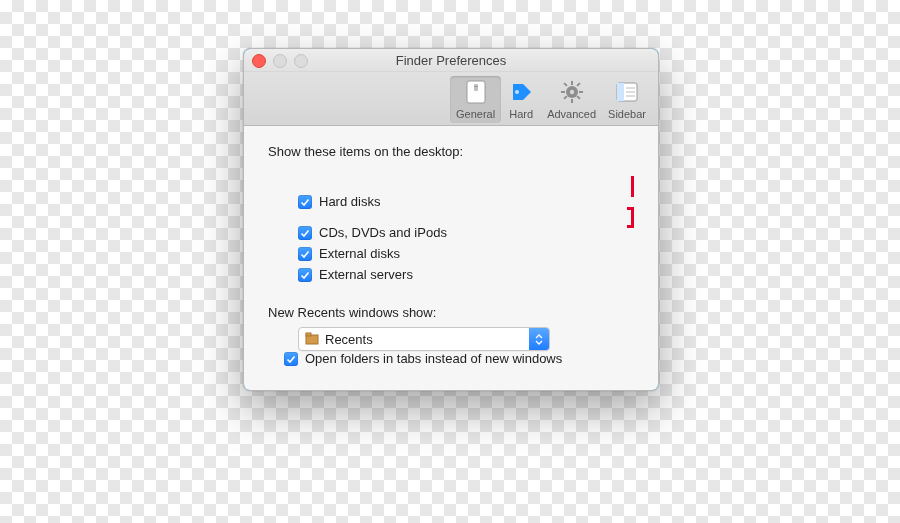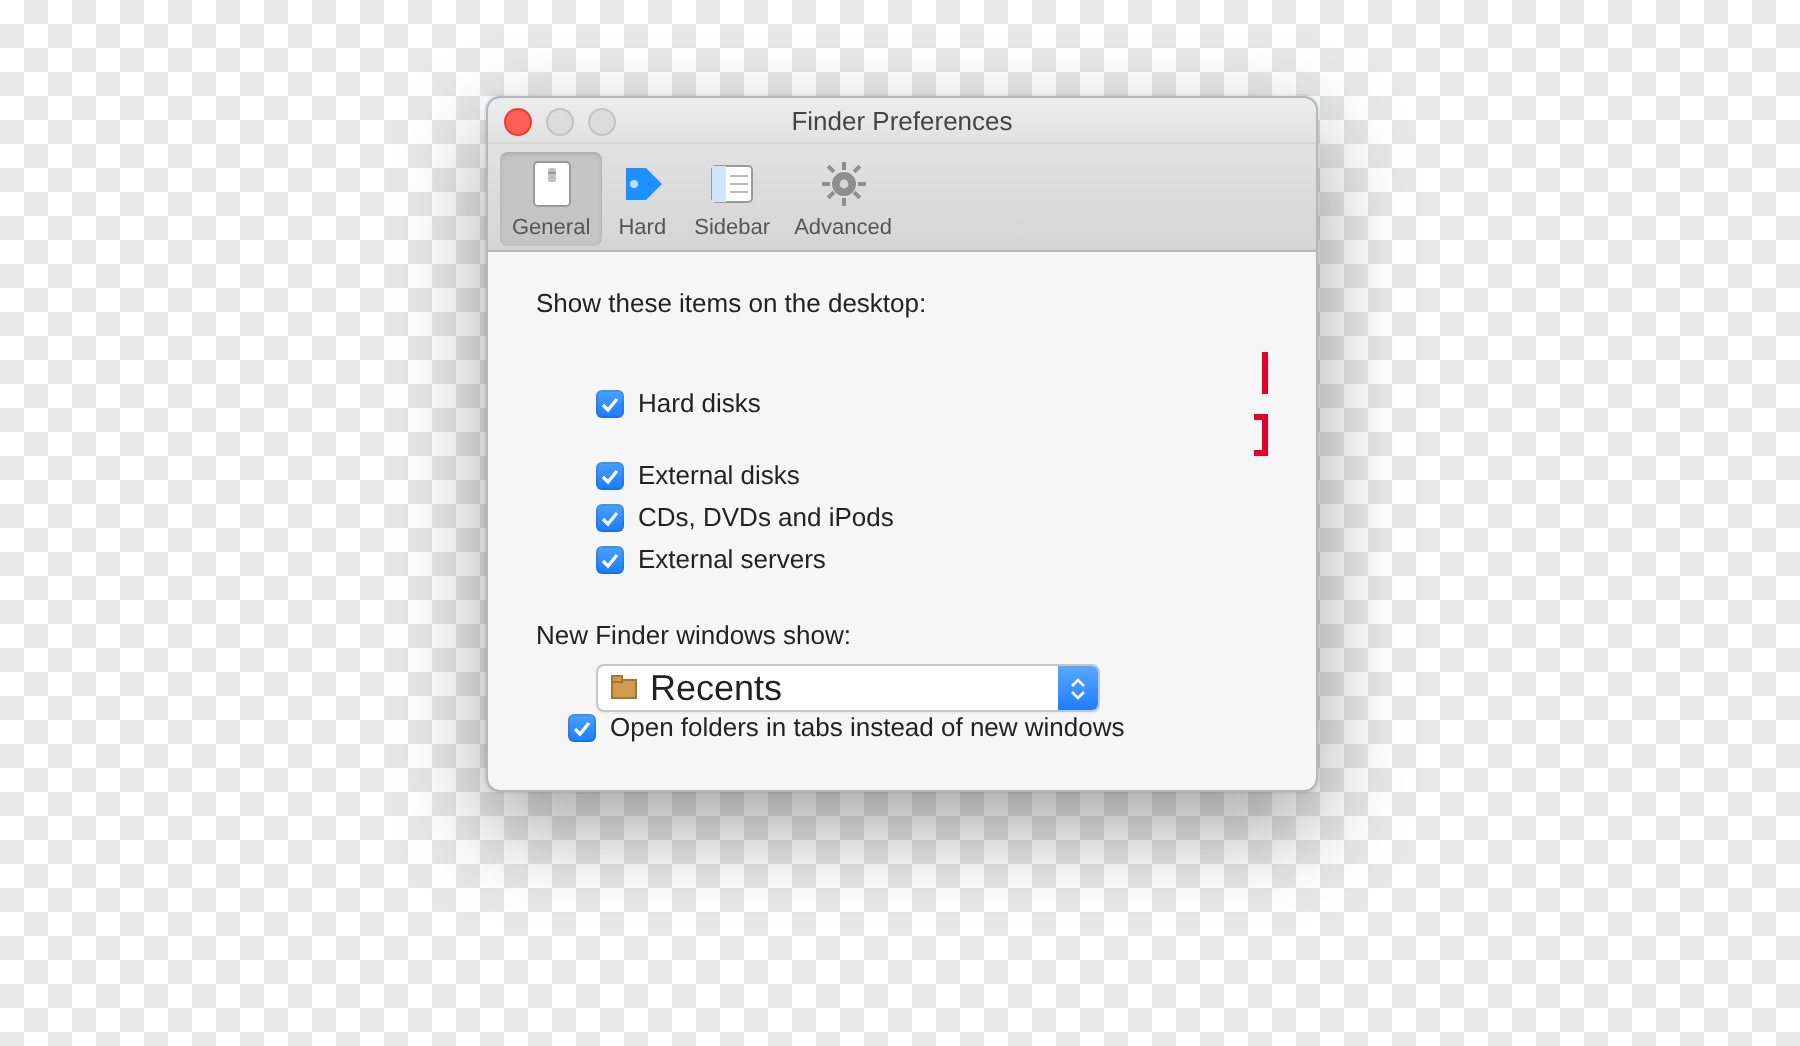--- a/index.html
+++ b/index.html
@@ -26,20 +26,21 @@
   .traffic{position:absolute;left:8px;top:5px;display:flex;gap:7px;}
   .tl{width:12px;height:12px;border-radius:50%;}
   .close{background:#ff5f57;border:1px solid #e14138;}
   .min{background:#dcdcdc;border:1px solid #c4c4c4;}
   .zoom{background:#dcdcdc;border:1px solid #c4c4c4;}
   .title{font-size:13px;color:#444;}
   .toolbar{
     display:flex;gap:0;padding:4px 6px 2px;
     background:linear-gradient(#e1e1e1,#d5d5d5);
     border-bottom:1px solid #b8b8b8;
+    justify-content:flex-end;
   }
   .tool{
     display:flex;flex-direction:column;align-items:center;gap:2px;
     padding:2px 6px 3px;border-radius:4px;font-size:11px;color:#555;
   }
   .tool.active{background:#c5c5c5;box-shadow:inset 0 1px 2px rgba(0,0,0,.15);}
   .ticon{width:28px;height:28px;display:flex;align-items:center;justify-content:center;}
   .content{background:#f6f6f6;padding:18px 24px 24px;font-size:13px;color:#222;}
   .section-label{margin-bottom:20px;}
   .check-list{padding-left:30px;text-align:right;}
@@ -52,21 +53,21 @@
   }
   .cbx svg{width:10px;height:10px;}
   .highlight{border:3px solid #e4002b;padding:0 4px 0 0;margin-left:-3px;}
   .sel-label{margin-top:22px;margin-bottom:7px;}
   .select{
     margin-left:30px;width:250px;height:22px;border:1px solid #c7c7c7;
     border-radius:4px;background:#fff;display:flex;align-items:center;
     box-shadow:0 1px 0 rgba(0,0,0,.04);position:relative;
   }
   .sel-icon{width:16px;height:16px;margin:0 5px 0 5px;display:flex;align-items:center;justify-content:center;}
-  .sel-txt{font-size:18px;color:#222;text-align:center;}
+  .sel-txt{font-size:13px;color:#222;text-align:center;}
   .sel-caps{
     position:absolute;right:0;top:0;width:20px;height:100%;
     background:linear-gradient(#5aa8ff,#1f7dff);border-radius:0 3px 3px 0;
     display:flex;flex-direction:column;align-items:center;justify-content:center;gap:1px;
   }
   .sel-caps svg{width:8px;height:5px;}
   .footer-row{display:flex;align-items:center;gap:7px;padding-left:16px;}
 </style>
 </head>
 <body>
@@ -94,100 +95,100 @@
       <span>General</span>
     </div>
     <div class="tool">
       <span class="ticon">
         <svg viewBox="0 0 28 28">
             <path d="M6 6 L16 6 L24 14 L16 22 L6 22 Z" fill="#1e90ff"></path>
             <circle cx="10" cy="14" r="2" fill="#bfe0ff"></circle>
           </svg>
       </span>
       <span>Hard</span>
-    </div>
-    <div class="tool">
-      <span class="ticon">
-        <svg viewBox="0 0 28 28">
-            <rect x="4" y="5" width="20" height="18" rx="2" fill="#fff" stroke="#9a9a9a"></rect>
-            <rect x="4" y="5" width="7" height="18" fill="#cfe4ff"></rect>
-            <line x1="13" y1="10" x2="22" y2="10" stroke="#bbb"></line>
-            <line x1="13" y1="14" x2="22" y2="14" stroke="#bbb"></line>
-            <line x1="13" y1="18" x2="22" y2="18" stroke="#bbb"></line>
-          </svg>
-      </span>
-      <span>Sidebar</span>
     </div>
     <div class="tool">
       <span class="ticon">
         <svg viewBox="0 0 28 28">
             <circle cx="14" cy="14" r="6" fill="#8e8e8e"></circle>
             <circle cx="14" cy="14" r="2.2" fill="#d7d7d7"></circle>
             <g fill="#8e8e8e">
               <rect x="13" y="3" width="2" height="4"></rect>
               <rect x="13" y="21" width="2" height="4"></rect>
               <rect x="3" y="13" width="4" height="2"></rect>
               <rect x="21" y="13" width="4" height="2"></rect>
               <rect x="5.5" y="5.5" width="4" height="2" transform="rotate(45 7.5 6.5)"></rect>
               <rect x="18.5" y="18.5" width="4" height="2" transform="rotate(45 20.5 19.5)"></rect>
               <rect x="18.5" y="5.5" width="4" height="2" transform="rotate(-45 20.5 6.5)"></rect>
               <rect x="5.5" y="18.5" width="4" height="2" transform="rotate(-45 7.5 19.5)"></rect>
             </g>
           </svg>
       </span>
       <span>Advanced</span>
     </div>
+    <div class="tool">
+      <span class="ticon">
+        <svg viewBox="0 0 28 28">
+            <rect x="4" y="5" width="20" height="18" rx="2" fill="#fff" stroke="#9a9a9a"></rect>
+            <rect x="4" y="5" width="7" height="18" fill="#cfe4ff"></rect>
+            <line x1="13" y1="10" x2="22" y2="10" stroke="#bbb"></line>
+            <line x1="13" y1="14" x2="22" y2="14" stroke="#bbb"></line>
+            <line x1="13" y1="18" x2="22" y2="18" stroke="#bbb"></line>
+          </svg>
+      </span>
+      <span>Sidebar</span>
+    </div>
   </div>
 
   <div class="content">
 
     <div class="section-label">Show these items on the desktop:</div>
 
     <div class="check-list">
 
       <span class="highlight">
         <span class="row" style="margin-bottom:0;">
           <span class="cbx">
             <svg viewBox="0 0 10 10">
                 <polyline points="1.5 5.5 4 8 8.5 2.5" fill="none" stroke="#fff" stroke-width="1.6"></polyline>
               </svg>
           </span>
           <span>Hard disks</span>
         </span>
       </span>
 
+      <div class="row">
+        <span class="cbx">
+          <svg viewBox="0 0 10 10">
+              <polyline points="1.5 5.5 4 8 8.5 2.5" fill="none" stroke="#fff" stroke-width="1.6"></polyline>
+            </svg>
+        </span>
+        <span>CDs, DVDs and iPods</span>
+      </div>
+
       <div class="row" style="margin-top:5px;">
         <span class="cbx">
           <svg viewBox="0 0 10 10">
               <polyline points="1.5 5.5 4 8 8.5 2.5" fill="none" stroke="#fff" stroke-width="1.6"></polyline>
             </svg>
         </span>
         <span>External disks</span>
       </div>
 
       <div class="row">
         <span class="cbx">
           <svg viewBox="0 0 10 10">
               <polyline points="1.5 5.5 4 8 8.5 2.5" fill="none" stroke="#fff" stroke-width="1.6"></polyline>
             </svg>
         </span>
-        <span>CDs, DVDs and iPods</span>
-      </div>
-
-      <div class="row">
-        <span class="cbx">
-          <svg viewBox="0 0 10 10">
-              <polyline points="1.5 5.5 4 8 8.5 2.5" fill="none" stroke="#fff" stroke-width="1.6"></polyline>
-            </svg>
-        </span>
         <span>External servers</span>
       </div>
     </div>
 
-    <div class="sel-label">New Finder windows show:</div>
+    <div class="sel-label">New Recents windows show:</div>
 
     <div class="select">
       <span class="sel-icon">
         <svg viewBox="0 0 16 16">
             <rect x="2" y="4" width="12" height="9" fill="#d39a4b" stroke="#a67433"></rect>
             <rect x="2" y="2" width="5" height="3" fill="#d39a4b" stroke="#a67433"></rect>
           </svg>
       </span>
       <span class="sel-txt">Recents</span>
       <span class="sel-caps">

